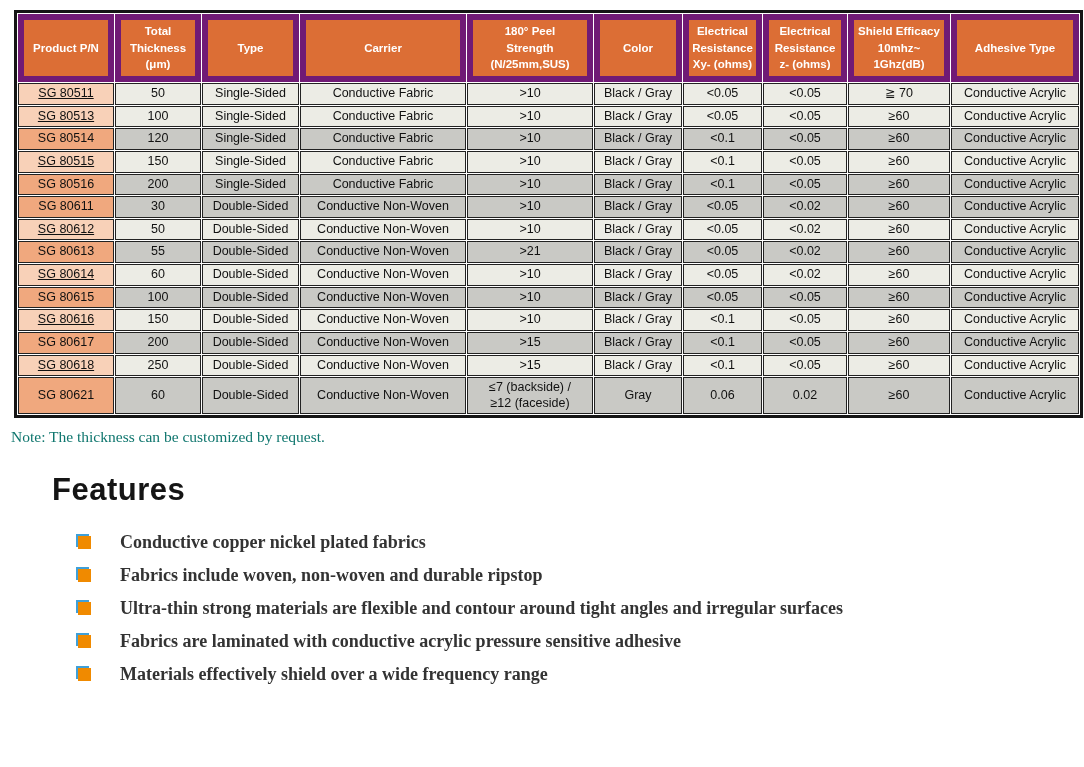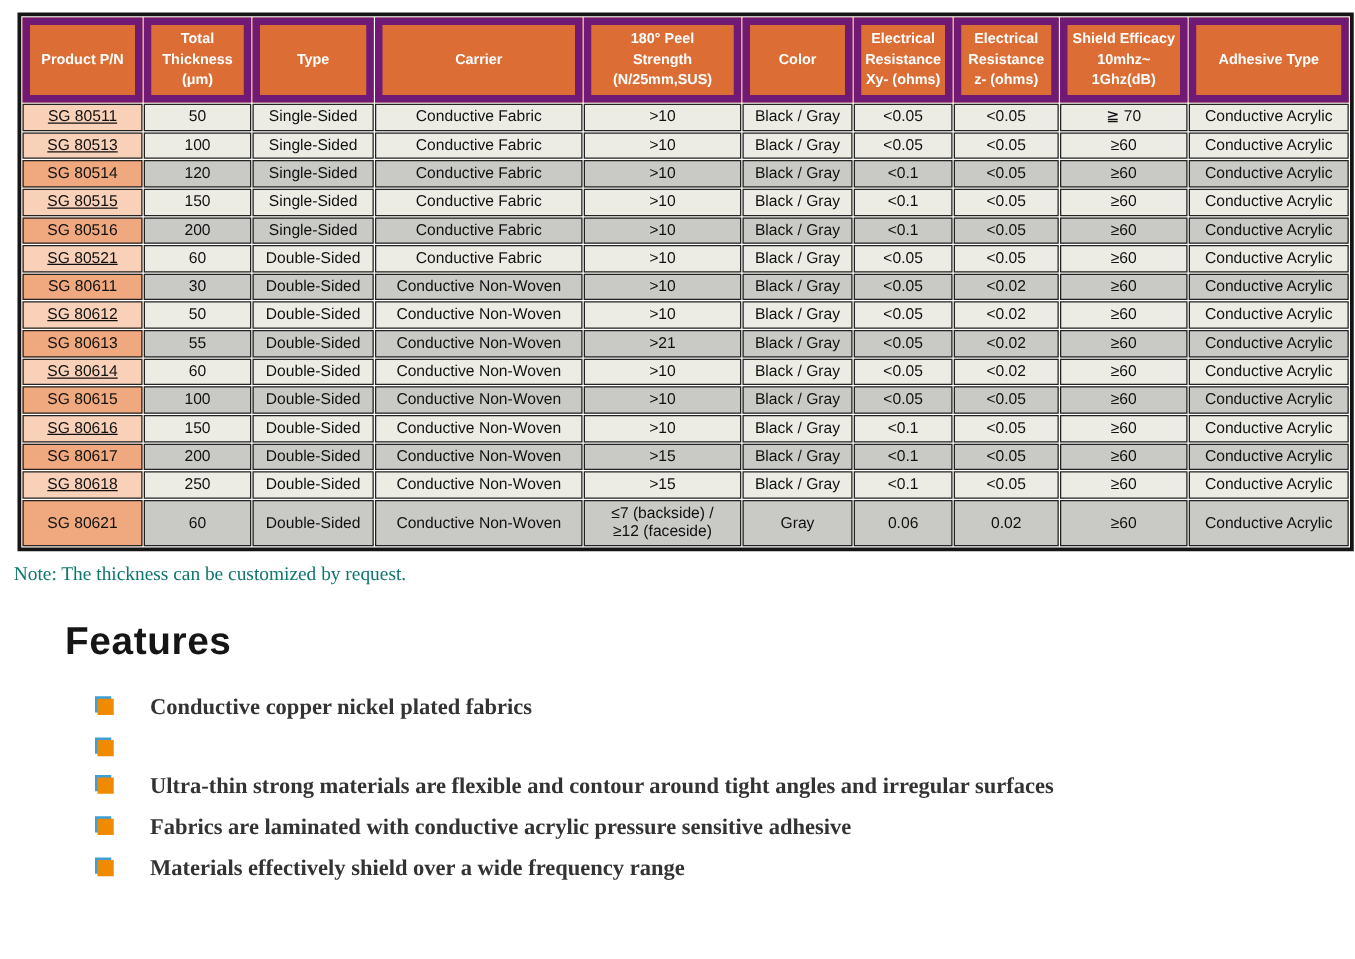--- a/index.html
+++ b/index.html
@@ -147,32 +147,20 @@
         <td>200</td>
         <td>Single-Sided</td>
         <td>Conductive Fabric</td>
         <td>&gt;10</td>
         <td>Black / Gray</td>
         <td>&lt;0.1</td>
         <td>&lt;0.05</td>
         <td>≥60</td>
         <td>Conductive Acrylic</td>
       </tr>
-      <tr class="row-light">
-        <td class="pn">SG 80521</td>
-        <td>60</td>
-        <td>Double-Sided</td>
-        <td>Conductive Fabric</td>
-        <td>&gt;10</td>
-        <td>Black / Gray</td>
-        <td>&lt;0.05</td>
-        <td>&lt;0.05</td>
-        <td>≥60</td>
-        <td>Conductive Acrylic</td>
-      </tr>
       <tr class="row-dark">
         <td class="pn">SG 80611</td>
         <td>30</td>
         <td>Double-Sided</td>
         <td>Conductive Non-Woven</td>
         <td>&gt;10</td>
         <td>Black / Gray</td>
         <td>&lt;0.05</td>
         <td>&lt;0.02</td>
         <td>≥60</td>
@@ -288,20 +276,21 @@
         <span class="bullet-back"></span>
         <span class="bullet-front"></span>
       </span>
       <span>Conductive copper nickel plated fabrics</span>
     </li>
     <li class="feature-item">
       <span class="bullet">
         <span class="bullet-back"></span>
         <span class="bullet-front"></span>
       </span>
+      <span>Fabrics include woven, non-woven and durable ripstop</span>
     </li>
     <li class="feature-item">
       <span class="bullet">
         <span class="bullet-back"></span>
         <span class="bullet-front"></span>
       </span>
       <span>Ultra-thin strong materials are flexible and contour around tight angles and irregular surfaces</span>
     </li>
     <li class="feature-item">
       <span class="bullet">

